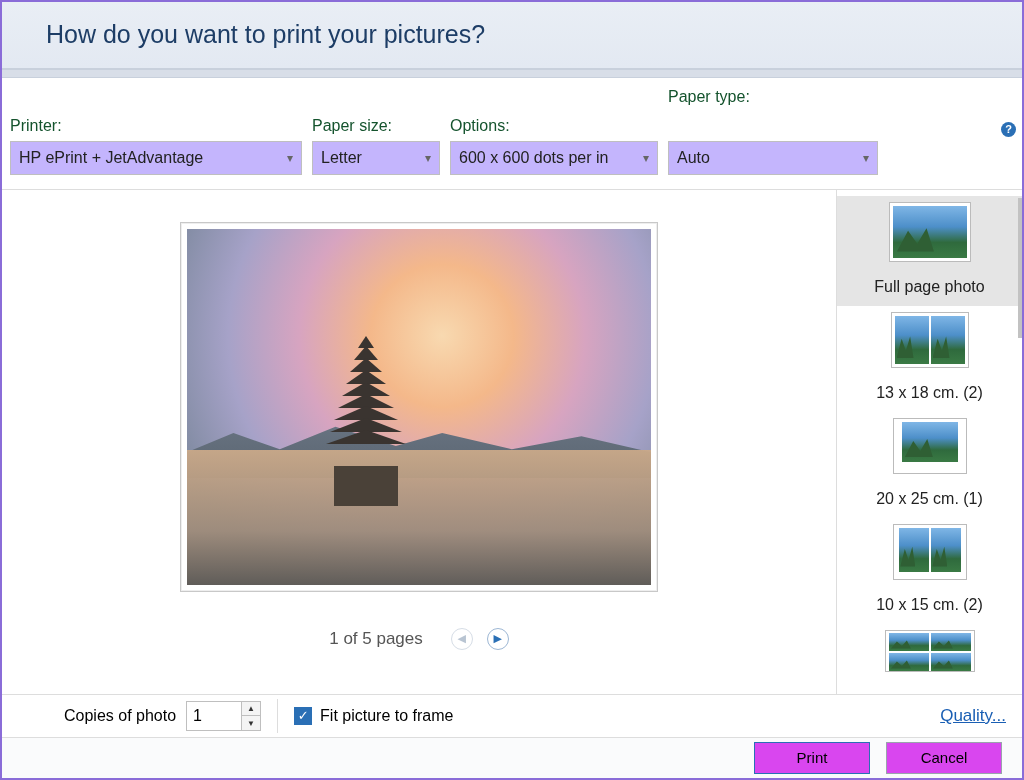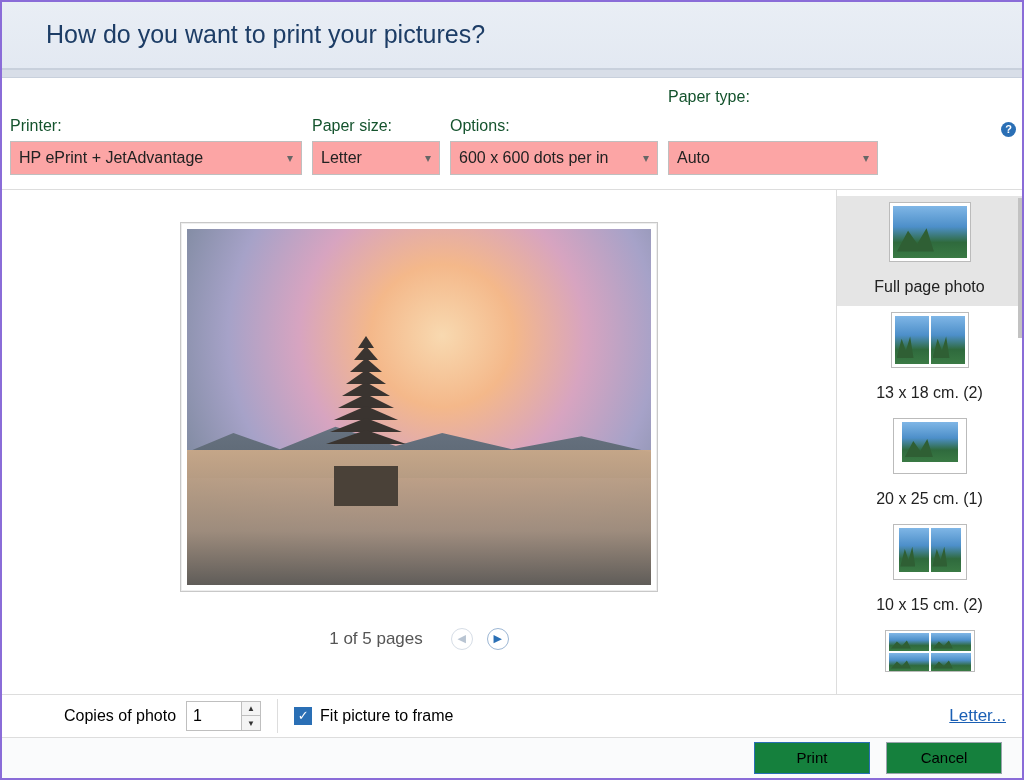--- a/index.html
+++ b/index.html
@@ -26,21 +26,21 @@
     border-top: 1px solid #c8d0dc; border-bottom: 1px solid #c8d0dc;
   }
   .options-row {
     display: flex; align-items: flex-end; gap: 0;
     padding: 10px 8px 14px 8px;
     position: relative;
   }
   .opt-group { display: flex; flex-direction: column; gap: 6px; }
   .opt-group label { font-size: 16px; color: #14532d; }
   .combo {
-    height: 34px; border: 1px solid #bfbfbf; background: #fca5a5;
+    height: 34px; border: 1px solid #bfbfbf; background: #c4b5fd;
     display: flex; align-items: center; justify-content: space-between;
     padding: 0 8px; font-size: 16px; color: #222;
     cursor: pointer;
   }
   .combo .chev { color: #666; font-size: 12px; margin-left: 8px; }
   .help-icon {
     position: absolute; right: 6px; top: 44px;
     width: 15px; height: 15px; border-radius: 50%;
     background: #2a6fb5; color: #fff; font-size: 11px; font-weight: bold;
     display: flex; align-items: center; justify-content: center;
@@ -153,21 +153,21 @@
   }
   .options-link {
     position: absolute; right: 16px; color: #1a5fb4; font-size: 17px;
     text-decoration: underline; cursor: pointer;
   }
   .action-bar {
     height: 48px; border-top: 1px solid #ddd; display: flex; align-items: center; justify-content: flex-end;
     gap: 16px; padding-right: 20px; background: #fafbfc;
   }
   .btn {
-    min-width: 116px; height: 32px; border: 1px solid #9aa3ad; background: #15803d;
+    min-width: 116px; height: 32px; border: 1px solid #9aa3ad; background: #d946ef;
     font-size: 15px; cursor: pointer;
   }
   .btn.primary { border: 1px solid #2a6fb5; }
 </style>
 </head>
 <body>
 
 <div class="window">
 
   <div class="titlebar">
@@ -284,21 +284,21 @@
           <div>▲</div>
           <div>▼</div>
         </div>
       </div>
     </div>
     <div class="vdiv"></div>
     <div class="fit">
       <div class="chk">✓</div>
       <span>Fit picture to frame</span>
     </div>
-    <span class="options-link">Letter...</span>
+    <span class="options-link">Quality...</span>
   </div>
 
   <div class="action-bar">
     <button class="btn primary">Print</button>
     <button class="btn">Cancel</button>
   </div>
 
 </div>
 
 </body></html>

